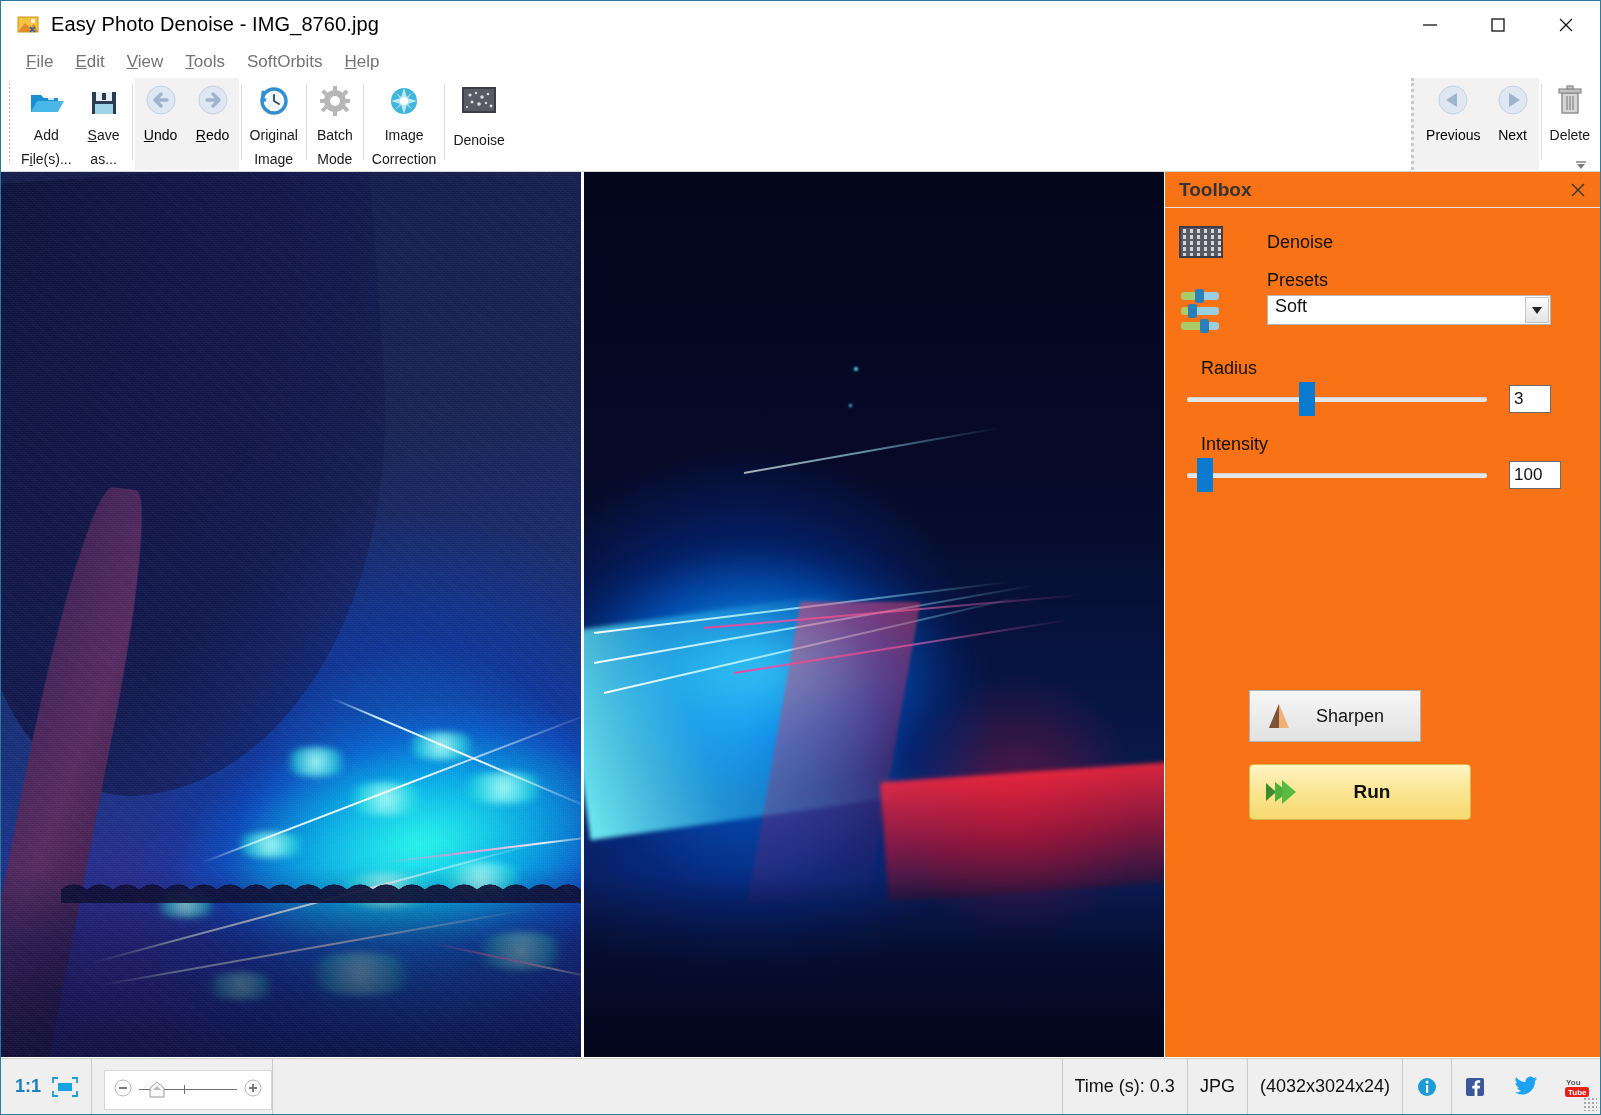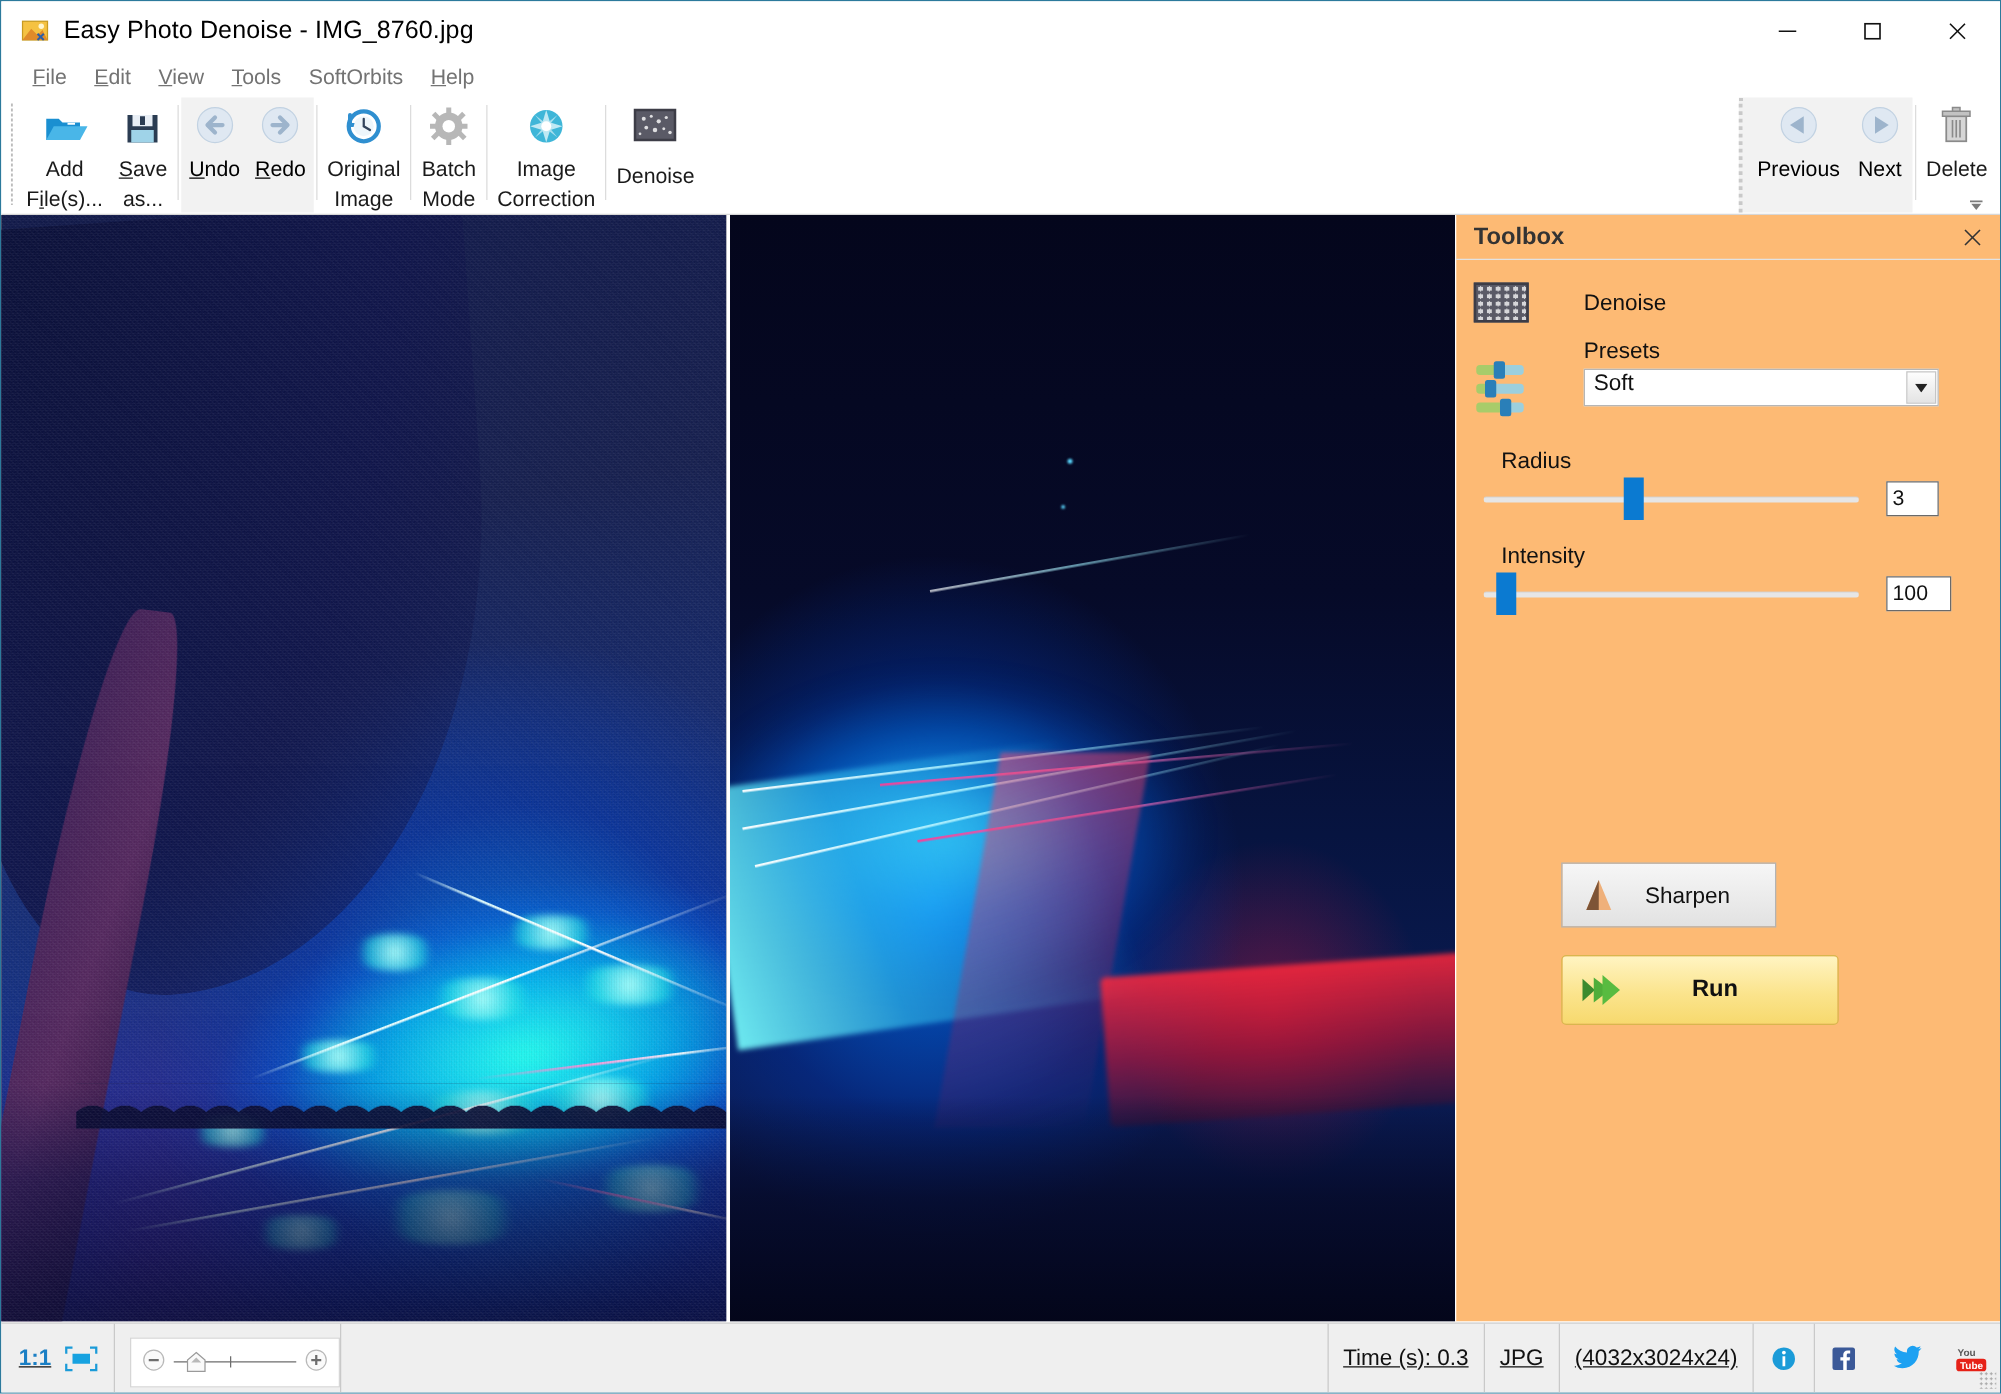--- a/index.html
+++ b/index.html
@@ -70,21 +70,21 @@
   }
   .rib-btn {
     display: flex; flex-direction: column; align-items: center;
     justify-content: flex-start;
     padding: 4px 6px 2px 6px; cursor: pointer;
     min-width: 52px;
   }
   .rib-btn.disabled { cursor: default; }
   .rib-icon { width: 40px; height: 40px; position: relative; flex: none; }
   .rib-label {
-    font-size: 17px; color: #1a1a1a; text-align: center;
+    font-size: 14px; color: #1a1a1a; text-align: center;
     line-height: 21px; margin-top: 3px; white-space: nowrap;
   }
   .rib-label.dim { color: #000000; }
   .rib-label u { text-decoration: underline; }
   .rib-sep {
     width: 1px; align-self: stretch; background: #dcdcdc;
     margin: 6px 2px 10px 2px;
   }
   .rib-shade { background: #f2f2f2; }
   .rib-more {
@@ -219,21 +219,21 @@
   .r-ground {
     position: absolute; left: 0; right: 0; bottom: 0; height: 180px;
     background: linear-gradient(180deg, rgba(6,10,40,0) 0%, rgba(5,8,34,.7) 45%, rgba(3,5,24,.95) 100%);
   }
   .star { position: absolute; width: 4px; height: 4px; border-radius: 50%;
           background: #5bd8ff; filter: blur(1px); }
 
   
   .toolbox {
     position: absolute; right: 0; top: 171px; width: 436px; bottom: 57px;
-    background: #fdba74;
+    background: #f97316;
     border-left: 1px solid #ffffff;
   }
   .tb-header {
     height: 36px; display: flex; align-items: center;
     padding: 0 0 0 14px; position: relative;
     border-bottom: 1px solid #e2e2e2;
   }
   .tb-title { font-size: 19px; font-weight: bold; color: #333; }
   .tb-close {
     position: absolute; right: 10px; top: 6px;
@@ -320,21 +320,21 @@
   
   .statusbar {
     position: absolute; left: 0; bottom: 0; width: 1599px; height: 56px;
     background: #efefef;
     border-top: 1px solid #d0d0d0;
     display: flex; align-items: stretch;
   }
   .sb-cell {
     display: flex; align-items: center; padding: 0 12px;
     border-right: 1px solid #c9c9c9;
-    font-size: 18px; color: #111; text-decoration: underline;
+    font-size: 18px; color: #111;
   }
   .sb-cell.noborder { border-right: none; }
   .ratio { color: #1b7fc4; font-weight: bold; font-size: 18px; }
   .fitbox { width: 28px; height: 22px; margin-left: 10px; position: relative; cursor: pointer; }
   .zoomtool {
     background: #ffffff; border: 1px solid #d6d6d6;
     width: 168px; height: 40px; margin: 7px 0 0 12px;
     display: flex; align-items: center; position: relative;
   }
   .sb-spacer { flex: 1; border-right: 1px solid #c9c9c9; }

